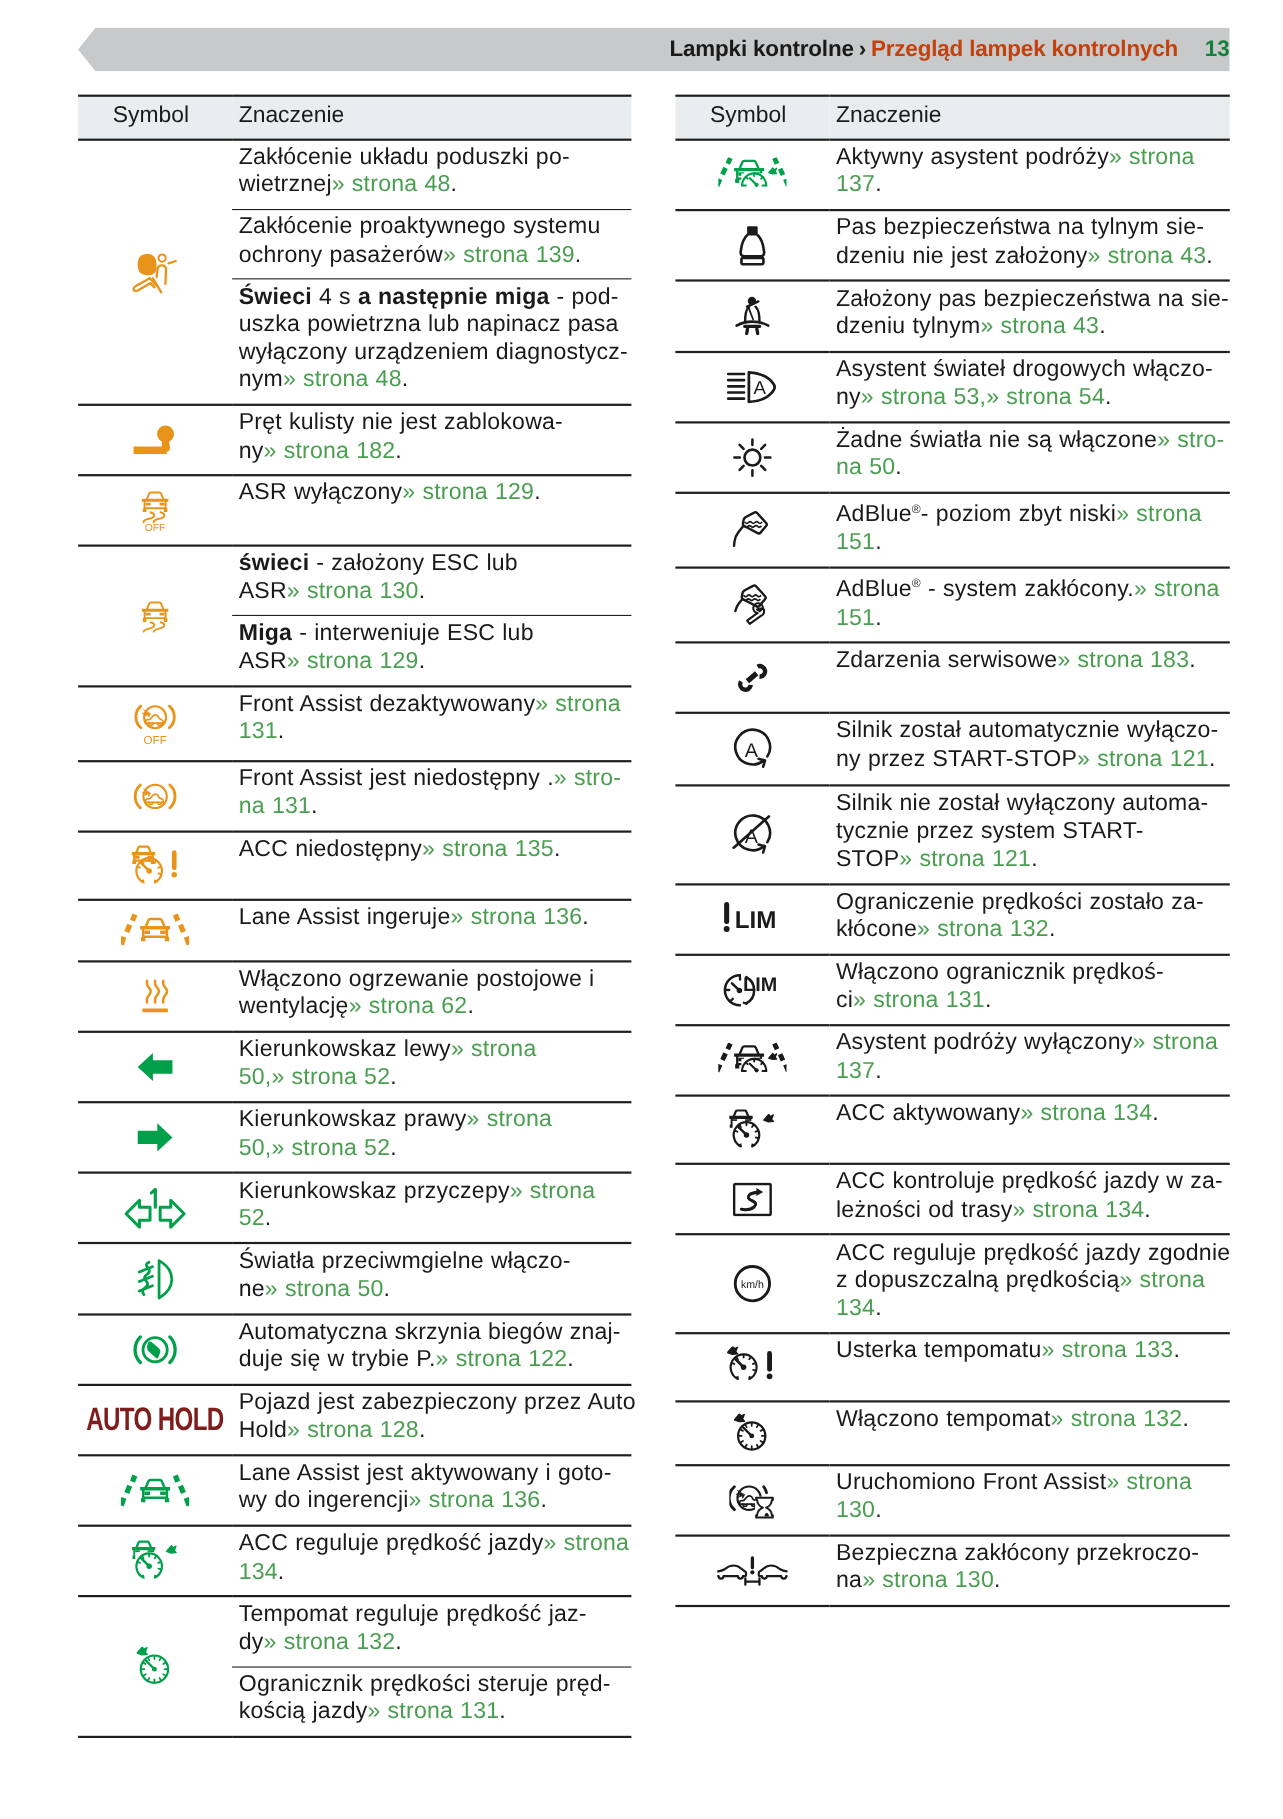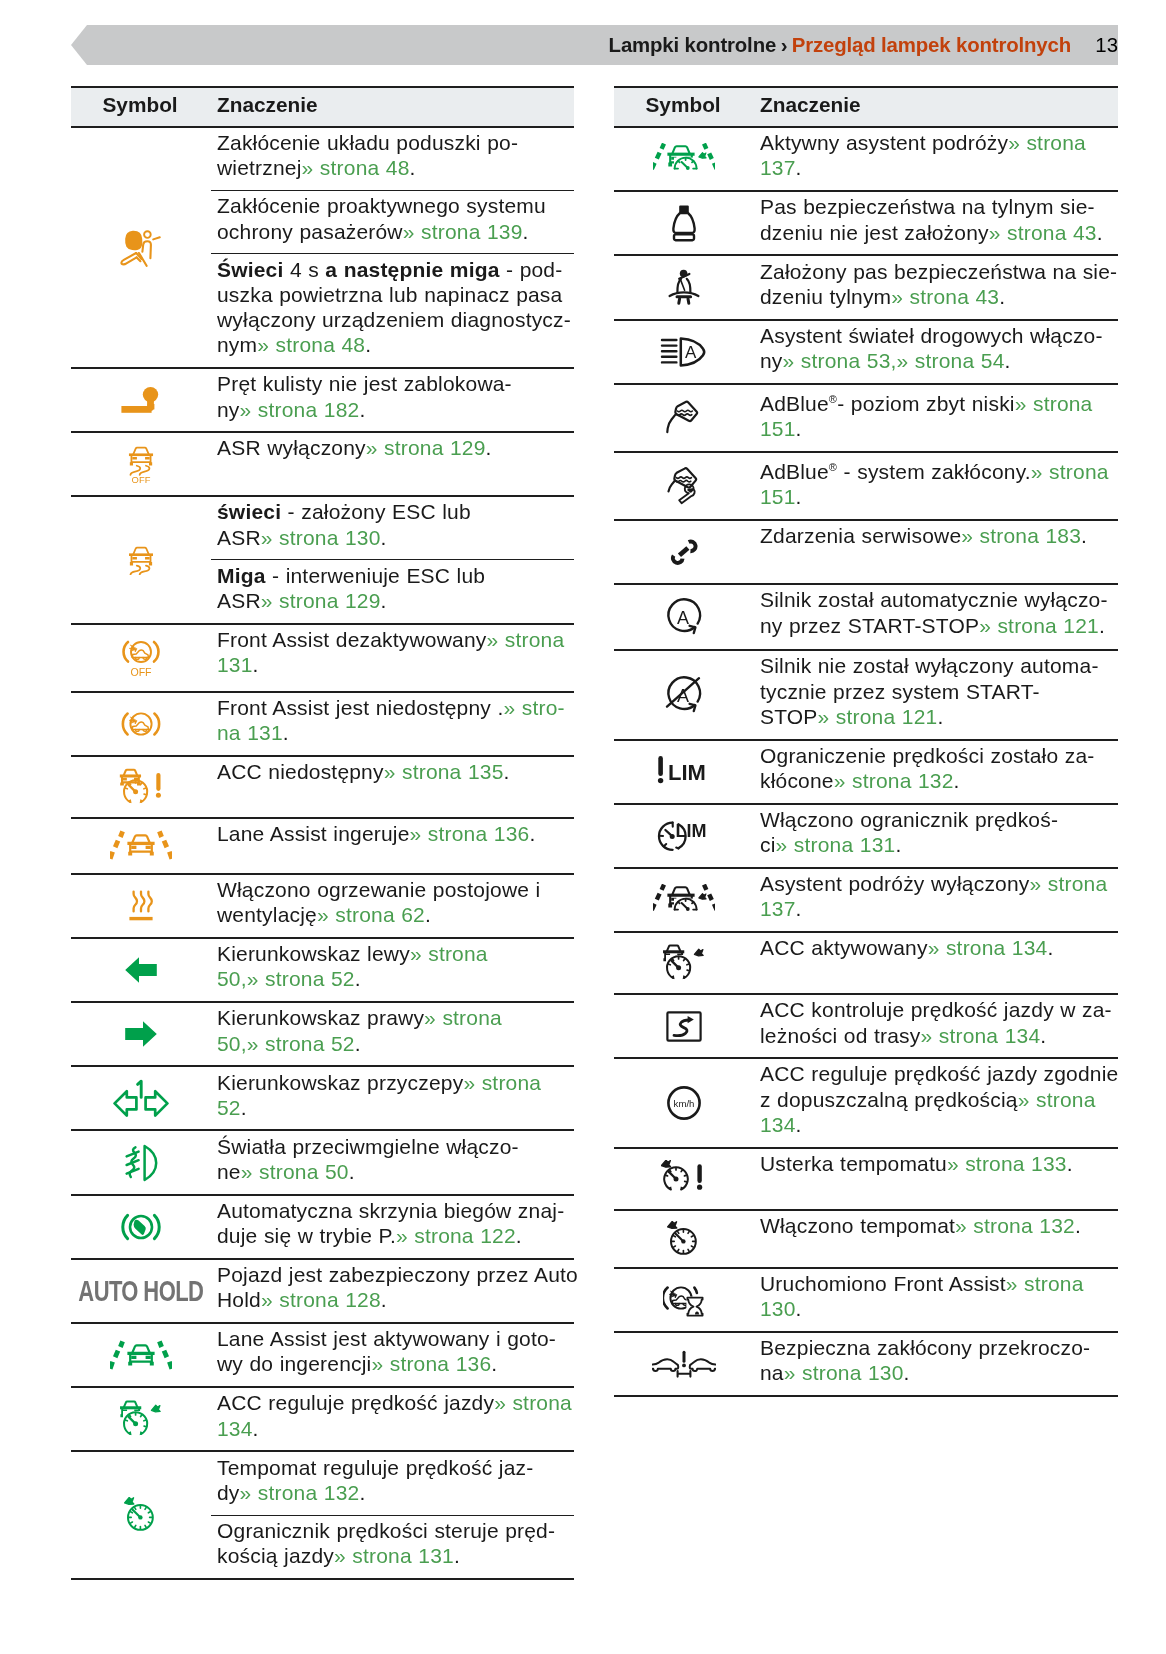--- a/index.html
+++ b/index.html
@@ -11,31 +11,31 @@
   .hdr{position:absolute;left:71px;top:25px;width:1047px;height:40px;}
   .hdr-band{position:absolute;left:0;top:0;width:100%;height:100%;
             background:#c8c9ca;
             clip-path:polygon(16px 0, 100% 0, 100% 100%, 16px 100%, 0 50%);}
   .hdr-text{position:absolute;right:47px;top:0;height:40px;line-height:40px;
             font-size:20.4px;font-weight:bold;white-space:nowrap;letter-spacing:-0.15px;}
   .hdr-text .sec{color:#1a1a1a;}
   .hdr-text .chev{color:#1a1a1a;padding:0 4.5px;font-weight:bold;}
   .hdr-text .sub{color:#c2410c;font-weight:bold;}
   .hdr-page{position:absolute;right:0px;top:0;height:56px;line-height:40px;
-            font-size:20.4px;font-weight:normal;color:#000000;}
+            font-size:20.4px;font-weight:bold;color:#15803d;}
 
   
   .col{position:absolute;top:86px;width:503px;}
   .col.left{left:71px;}
   .col.right{left:614px;width:504px;}
 
   table.tbl{border-collapse:collapse;width:100%;table-layout:fixed;}
   table.tbl td,table.tbl th{padding:0;vertical-align:top;}
   .thead{background:#eaedef;}
-  .thead th{font-size:20.8px;font-weight:bold;text-align:left;
+  .thead th{font-size:20.8px;font-weight:normal;text-align:left;
             height:38px;line-height:33px;vertical-align:middle;
             border-top:2.4px solid #1e1e1e;
             border-bottom:2.4px solid #1e1e1e;letter-spacing:0px;}
   th.c-sym{width:140px;padding-left:31.5px !important;box-sizing:border-box;}
   th.c-mean{padding-left:6px !important;}
 
   td.sym{width:140px;text-align:center;vertical-align:middle;position:relative;}
   td.mean{padding-left:6px !important;padding-right:2px !important;}
   .rowline{border-top:2.1px solid #1e1e1e;}
   .subline{border-top:1.6px solid #1e1e1e;}
@@ -391,21 +391,21 @@
             <td class="mean rowline">
               <div class="txt">
                 <div class="ln"><span>Automatyczna skrzynia biegów znaj-</span></div>
                 <div class="ln"><span>duje się w trybie P.</span><span class="ref">» strona 122</span><span>.</span></div>
               </div>
             </td>
           </tr>
           <tr>
             <td class="sym rowline" rowspan="1">
               <div class="spacer" style="height: 50px;"></div>
-              <div class="iconbox" style="color: #737373;">
+              <div class="iconbox" style="color: #7f1d1d;">
                 <div style="font:bold 29.5px 'Liberation Sans',sans-serif;letter-spacing:-0.8px;white-space:nowrap;color:inherit;transform:scaleX(0.745);transform-origin:center">AUTO HOLD</div>
               </div>
             </td>
             <td class="mean rowline">
               <div class="txt">
                 <div class="ln"><span>Pojazd jest zabezpieczony przez Auto</span></div>
                 <div class="ln"><span>Hold</span><span class="ref">» strona 128</span><span>.</span></div>
               </div>
             </td>
           </tr>
@@ -627,20 +627,37 @@
             </td>
             <td class="mean rowline">
               <div class="txt">
                 <div class="ln"><span>Asystent świateł drogowych włączo-</span></div>
                 <div class="ln"><span>ny</span><span class="ref">» strona 53,</span><span class="ref">» strona 54</span><span>.</span></div>
               </div>
             </td>
           </tr>
           <tr>
             <td class="sym rowline" rowspan="1">
+              <div class="spacer" style="height: 54px;"></div>
+              <div class="iconbox" style="color: rgb(26, 26, 26);">
+                <svg width="40" height="38" viewBox="0 0 40 38" fill="none" stroke-linecap="round" stroke-linejoin="round">
+                  <circle cx="20" cy="19" r="7.2" stroke="currentColor" stroke-width="2.4"></circle>
+                  <path d="M20 2.6 v5.0 M20 30.4 v5.0 M3.6 19 h5.0 M31.4 19 h5.0 M8.4 7.4 l3.6 3.6 M28.0 26.6 l3.6 3.6 M31.6 7.4 l-3.6 3.6 M12.0 26.6 l-3.6 3.6" stroke="currentColor" stroke-width="2.3"></path>
+                </svg>
+              </div>
+            </td>
+            <td class="mean rowline">
+              <div class="txt">
+                <div class="ln"><span>Żadne światła nie są włączone</span><span class="ref">» stro-</span></div>
+                <div class="ln"><span class="ref">na 50</span><span>.</span></div>
+              </div>
+            </td>
+          </tr>
+          <tr>
+            <td class="sym rowline" rowspan="1">
               <div class="spacer" style="height: 58px;"></div>
               <div class="iconbox" style="color: rgb(26, 26, 26);">
                 <svg width="40" height="36" viewBox="0 0 40 36" fill="none" stroke-linecap="round" stroke-linejoin="round">
                   <path d="M21.6 2.0 q1.4 -1.0 2.7 0.4 l8.2 9.0 q1.2 1.3 0.1 2.6 l-5.2 6.2 q-1.1 1.3 -2.6 0.5 l-12.2 -6.5 q-1.5 -0.8 -1.2 -2.4 l0.6 -3.0 q0.3 -1.6 1.7 -2.6 Z" stroke="currentColor" stroke-width="2.2" fill="none"></path>
                   <path d="M11.6 14.4 l-3.9 4.8 q-3.4 4.2 -4.0 9.2 l-0.4 3.8" stroke="currentColor" stroke-width="2.2" fill="none"></path>
                   <path d="M13.4 11.0 q1.5 1.5 3.0 0 q1.5 -1.5 3.0 0 q1.5 1.5 3.0 0 q1.5 -1.5 3.0 0 q1.5 1.5 3.0 0" stroke="currentColor" stroke-width="1.6" fill="none"></path>
                   <path d="M12.8 14.6 q1.5 1.5 3.0 0 q1.5 -1.5 3.0 0 q1.5 1.5 3.0 0 q1.5 -1.5 3.0 0 q1.5 1.5 3.0 0" stroke="currentColor" stroke-width="1.6" fill="none"></path>
                 </svg>
               </div>
             </td>

